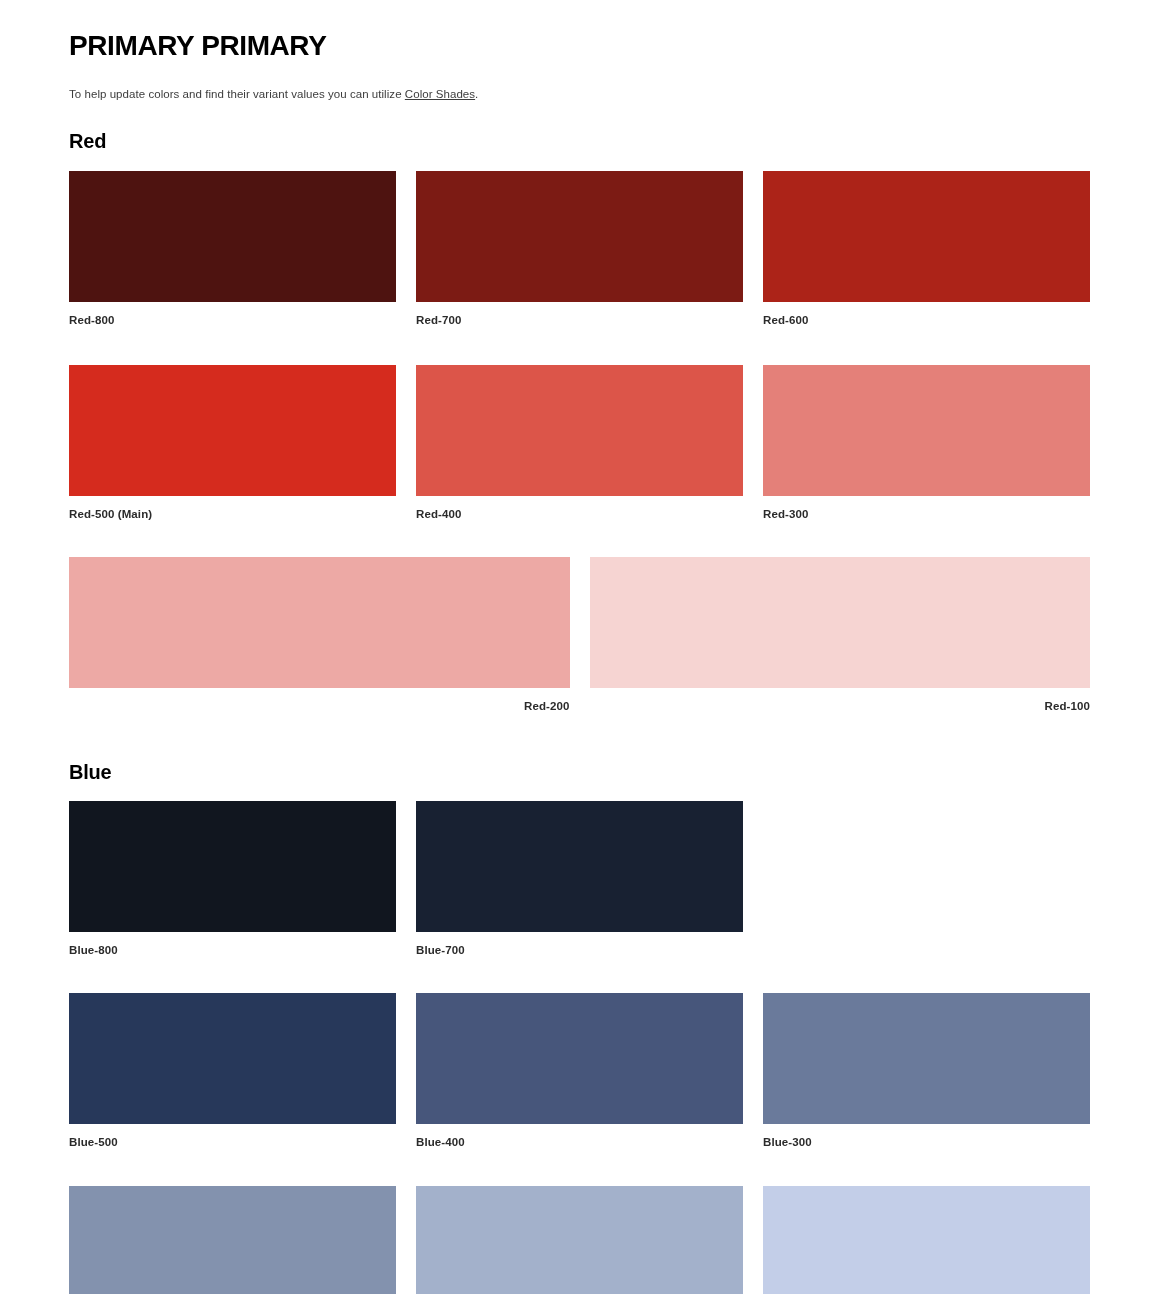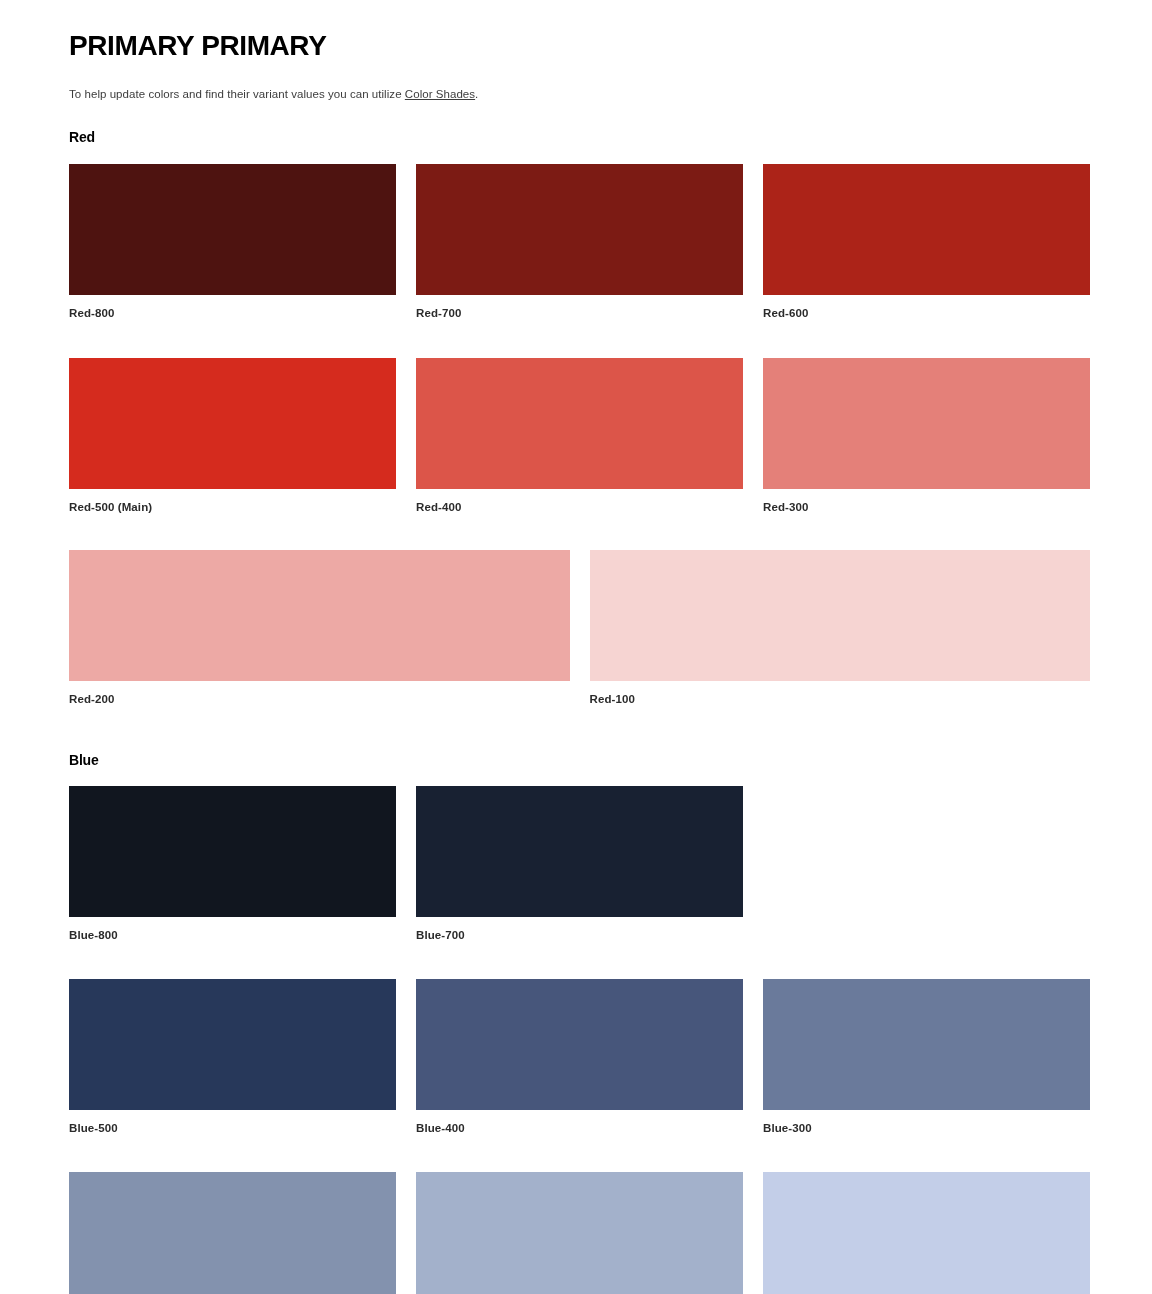--- a/index.html
+++ b/index.html
@@ -34,38 +34,39 @@
     padding-top: 24px;
     line-height: 1.4;
     letter-spacing: 0.05px;
   }
   .subtitle a {
     color: #3d3d3d;
     text-decoration: underline;
     margin-top: 28px;
   }
   .section-title {
-    font-size: 14px;
+    font-size: 20px;
     font-weight: bold;
     color: #000000;
     margin: 0;
     padding-top: 27px;
     letter-spacing: -0.2px;
     line-height: 1.2;
   }
   .swatch-grid {
     display: grid;
     grid-template-columns: repeat(3, 1fr);
     column-gap: 20px;
     row-gap: 0;
     padding-top: 18px;
   }
   .swatch-grid.two-col {
     grid-template-columns: repeat(2, 1fr);
     padding-top: 16px;
+    text-align: right;
   }
   .swatch-cell {
     display: flex;
     flex-direction: column;
   }
   .swatch-chip {
     height: 131px;
     width: 100%;
     display: block;
   }

